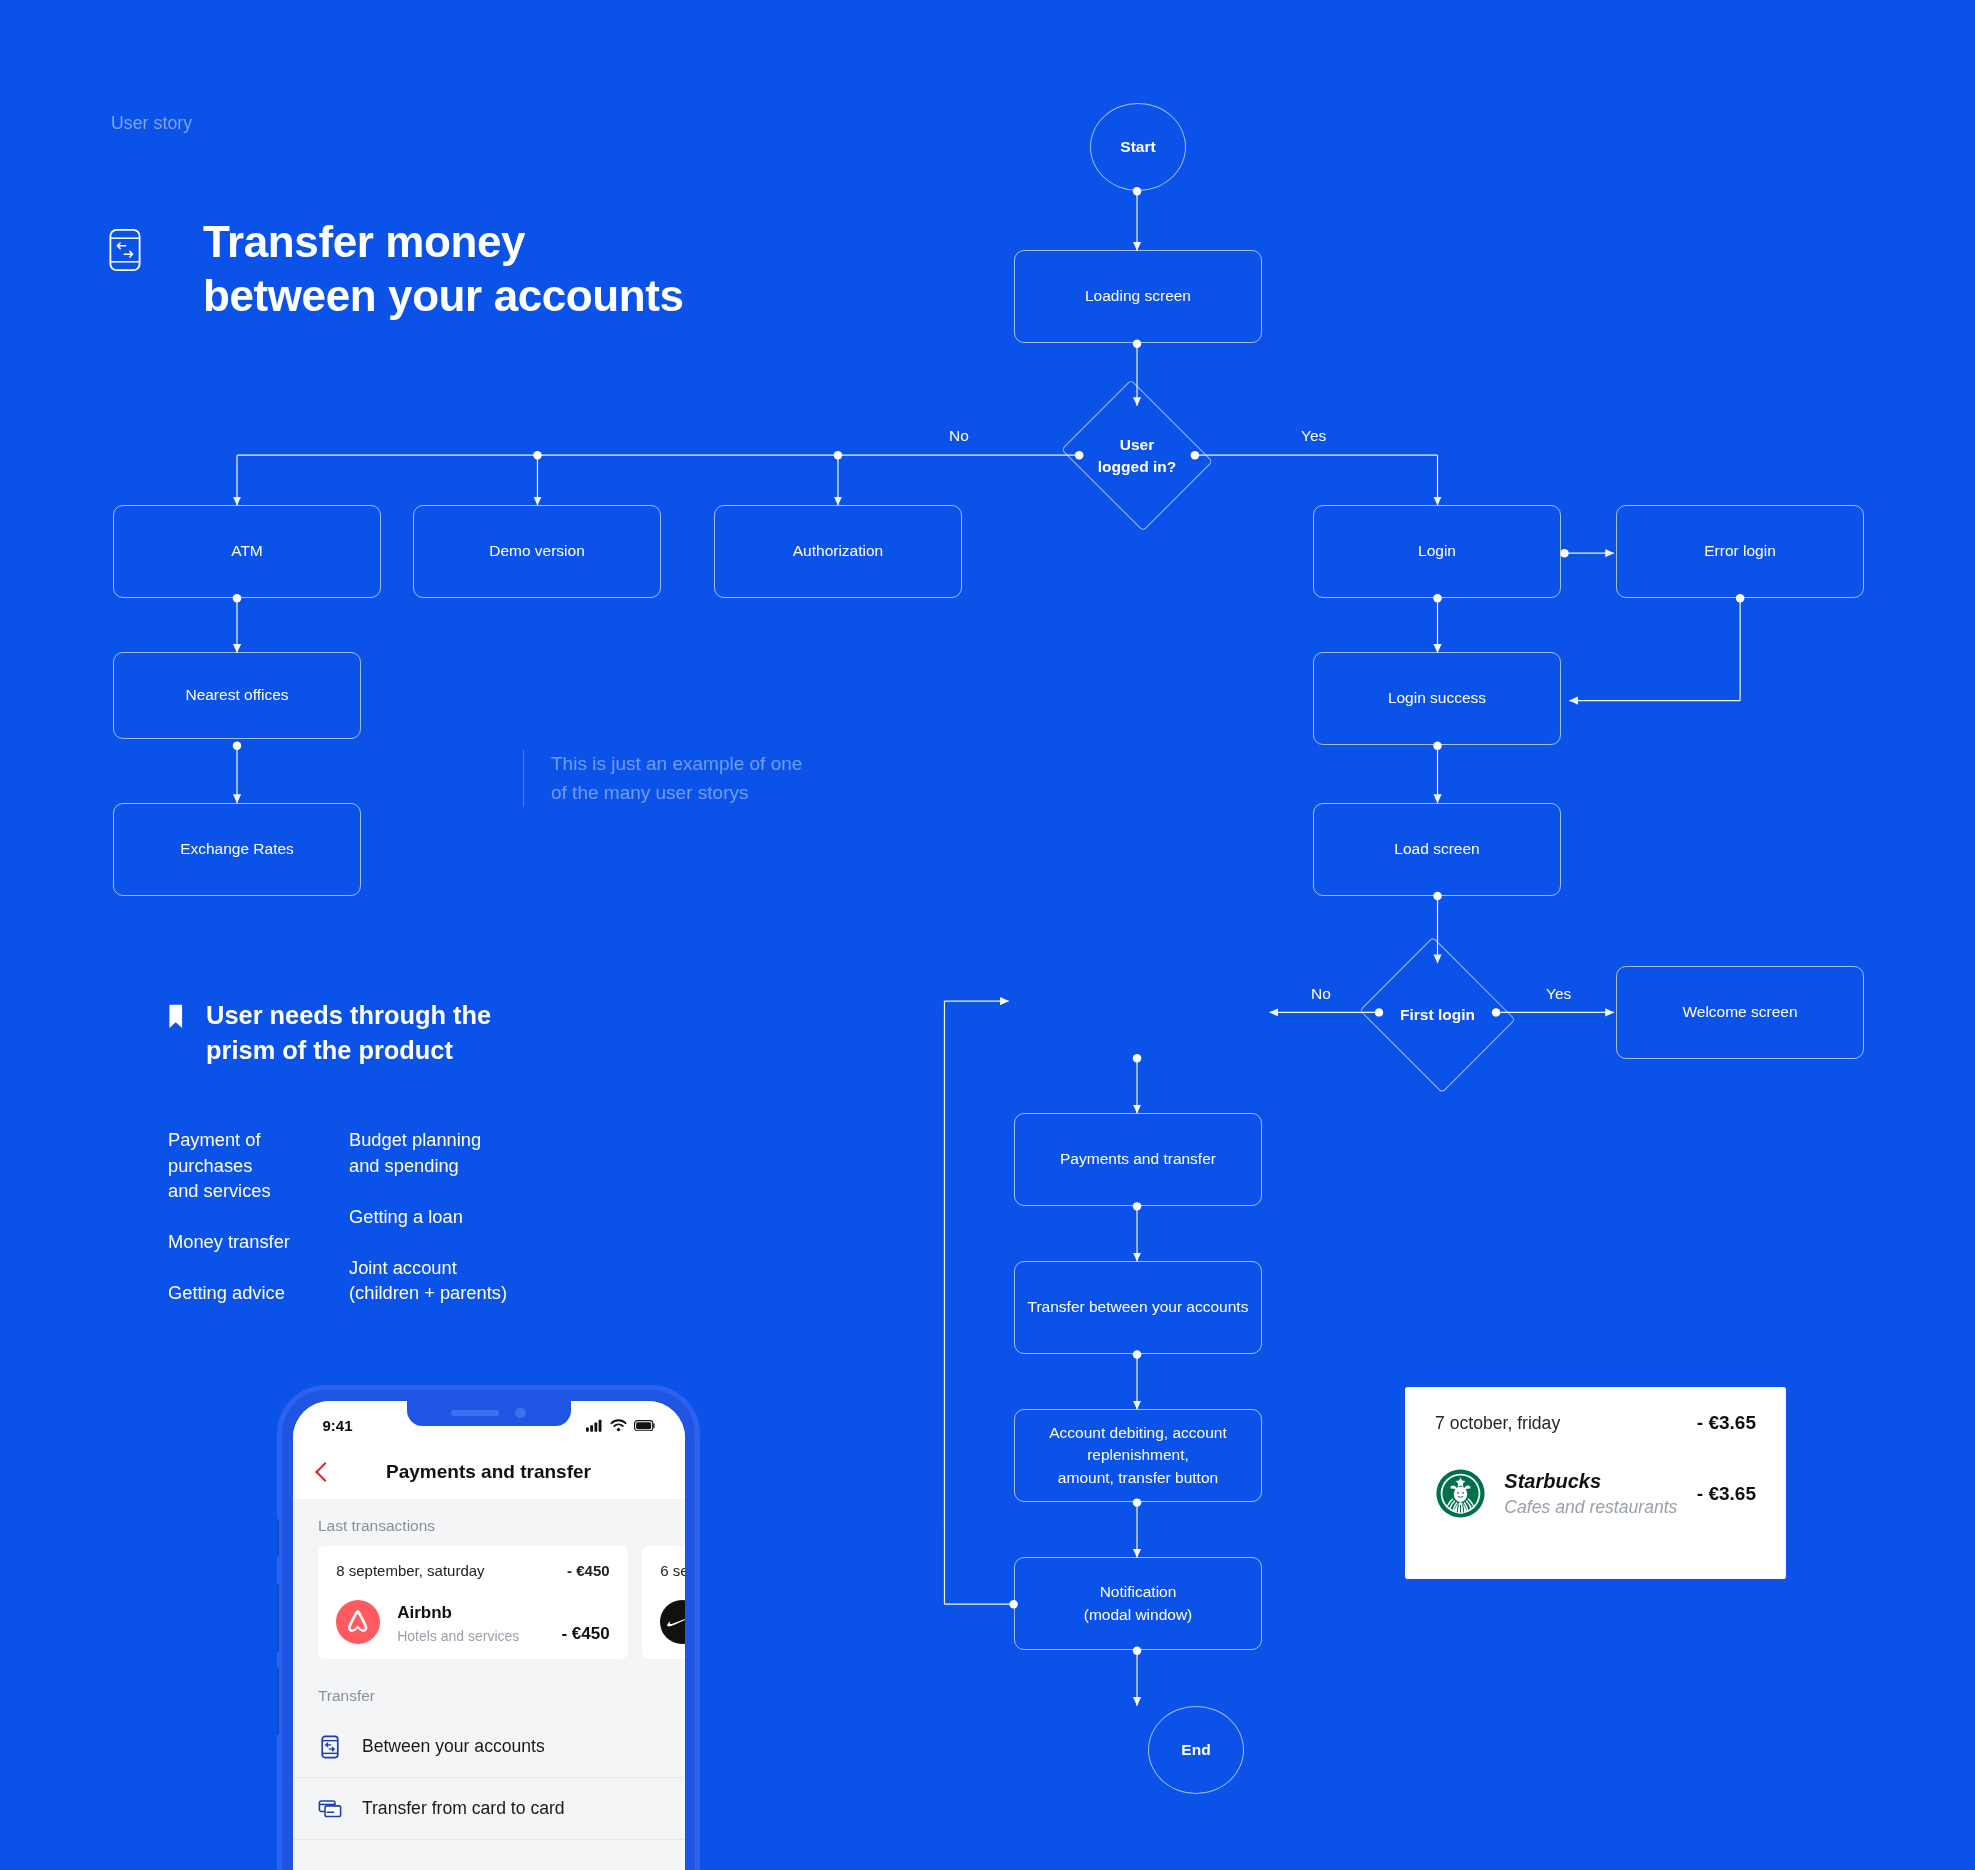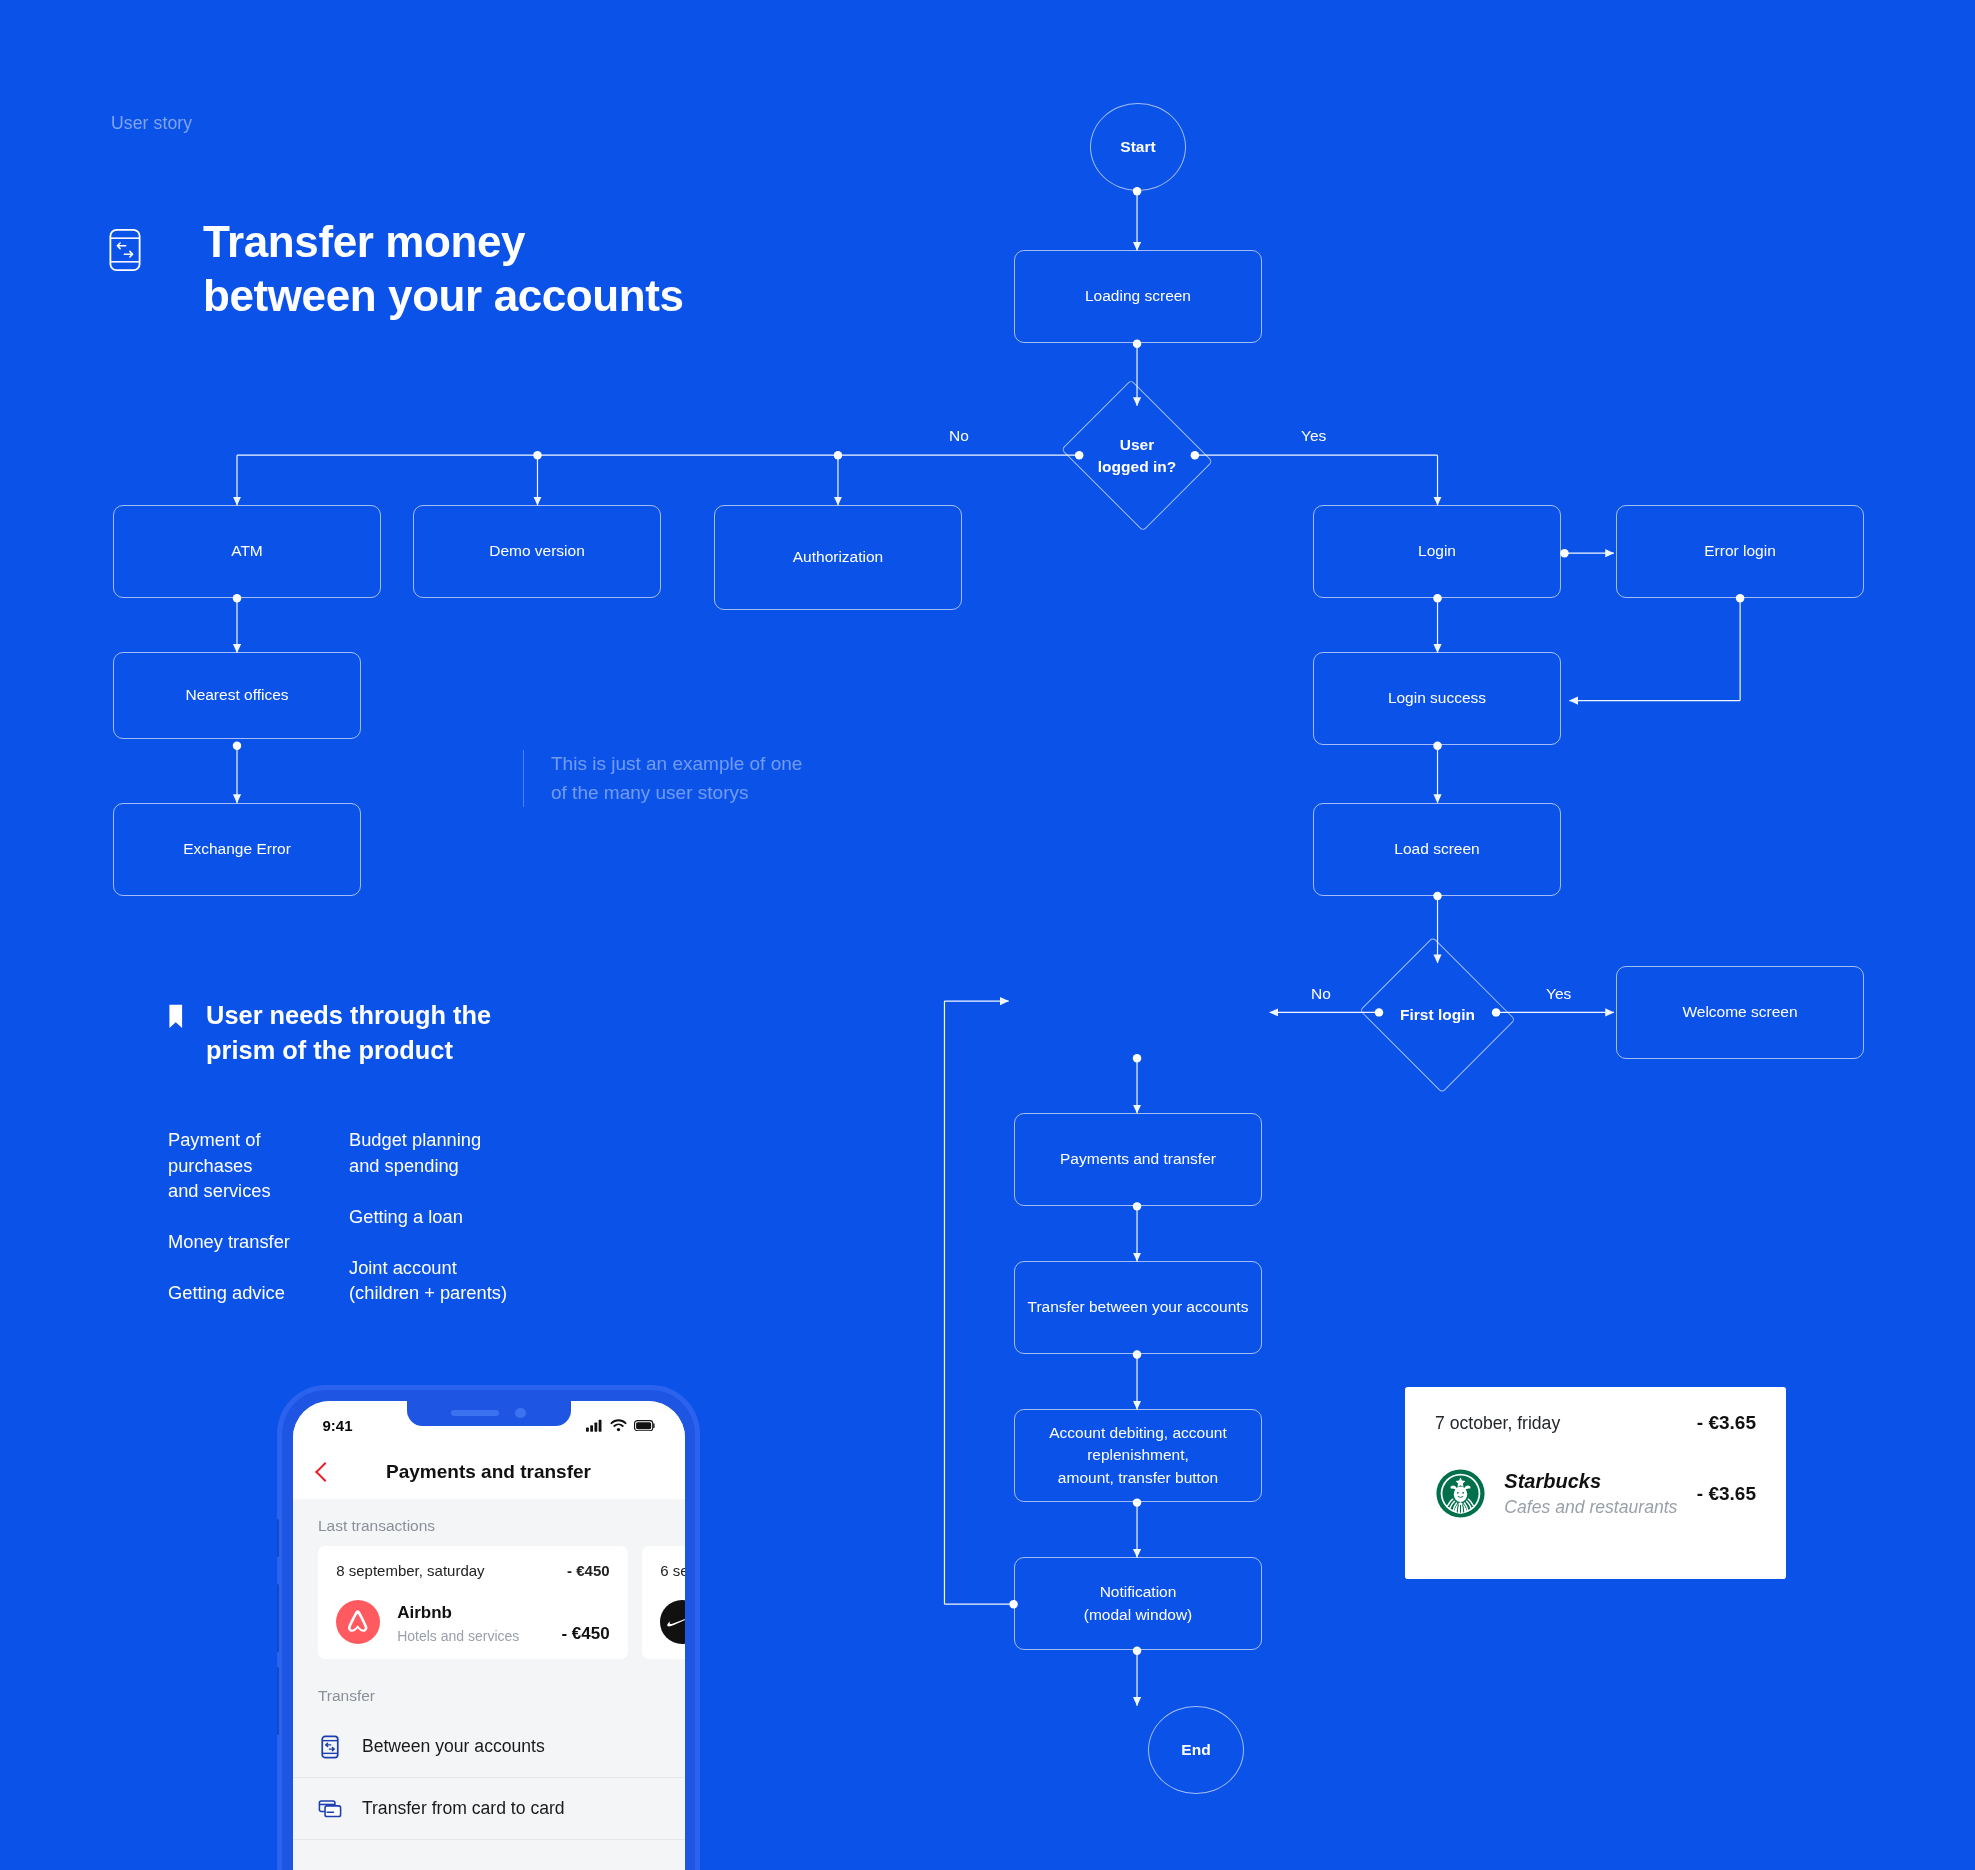--- a/index.html
+++ b/index.html
@@ -276,28 +276,28 @@
     <div class="dshape"></div>
     <span style="white-space:pre-line">User
 logged in?</span>
   </div>
 
   <div class="elabel" style="left:949px; top:427px;">No</div>
   <div class="elabel" style="left:1301px; top:427px;">Yes</div>
 
   <div class="node" style="left:113px; top:505px; width:268px; height:93px;">ATM</div>
   <div class="node" style="left:413px; top:505px; width:248px; height:93px;">Demo version</div>
-  <div class="node" style="left:714px; top:505px; width:248px; height:105px;">Authorization</div>
+  <div class="node" style="left:714px; top:505px; width:248px; height:93px;">Authorization</div>
   <div class="node" style="left:1313px; top:505px; width:248px; height:93px;">Login</div>
   <div class="node" style="left:1616px; top:505px; width:248px; height:93px;">Error login</div>
 
   <div class="node" style="left:113px; top:652px; width:248px; height:87px;">Nearest offices</div>
   <div class="node" style="left:1313px; top:652px; width:248px; height:93px;">Login success</div>
 
-  <div class="node" style="left:113px; top:803px; width:248px; height:93px;">Exchange Error</div>
+  <div class="node" style="left:113px; top:803px; width:248px; height:93px;">Exchange Rates</div>
   <div class="node" style="left:1313px; top:803px; width:248px; height:93px;">Load screen</div>
 
 
   <div class="diamond" style="left:1379px; top:963px; width:117px; height:104px;">
     <div class="dshape"></div>
     <span>First login</span>
   </div>
 
   <div class="elabel" style="left:1311px; top:985px;">No</div>
   <div class="elabel" style="left:1546px; top:985px;">Yes</div>

